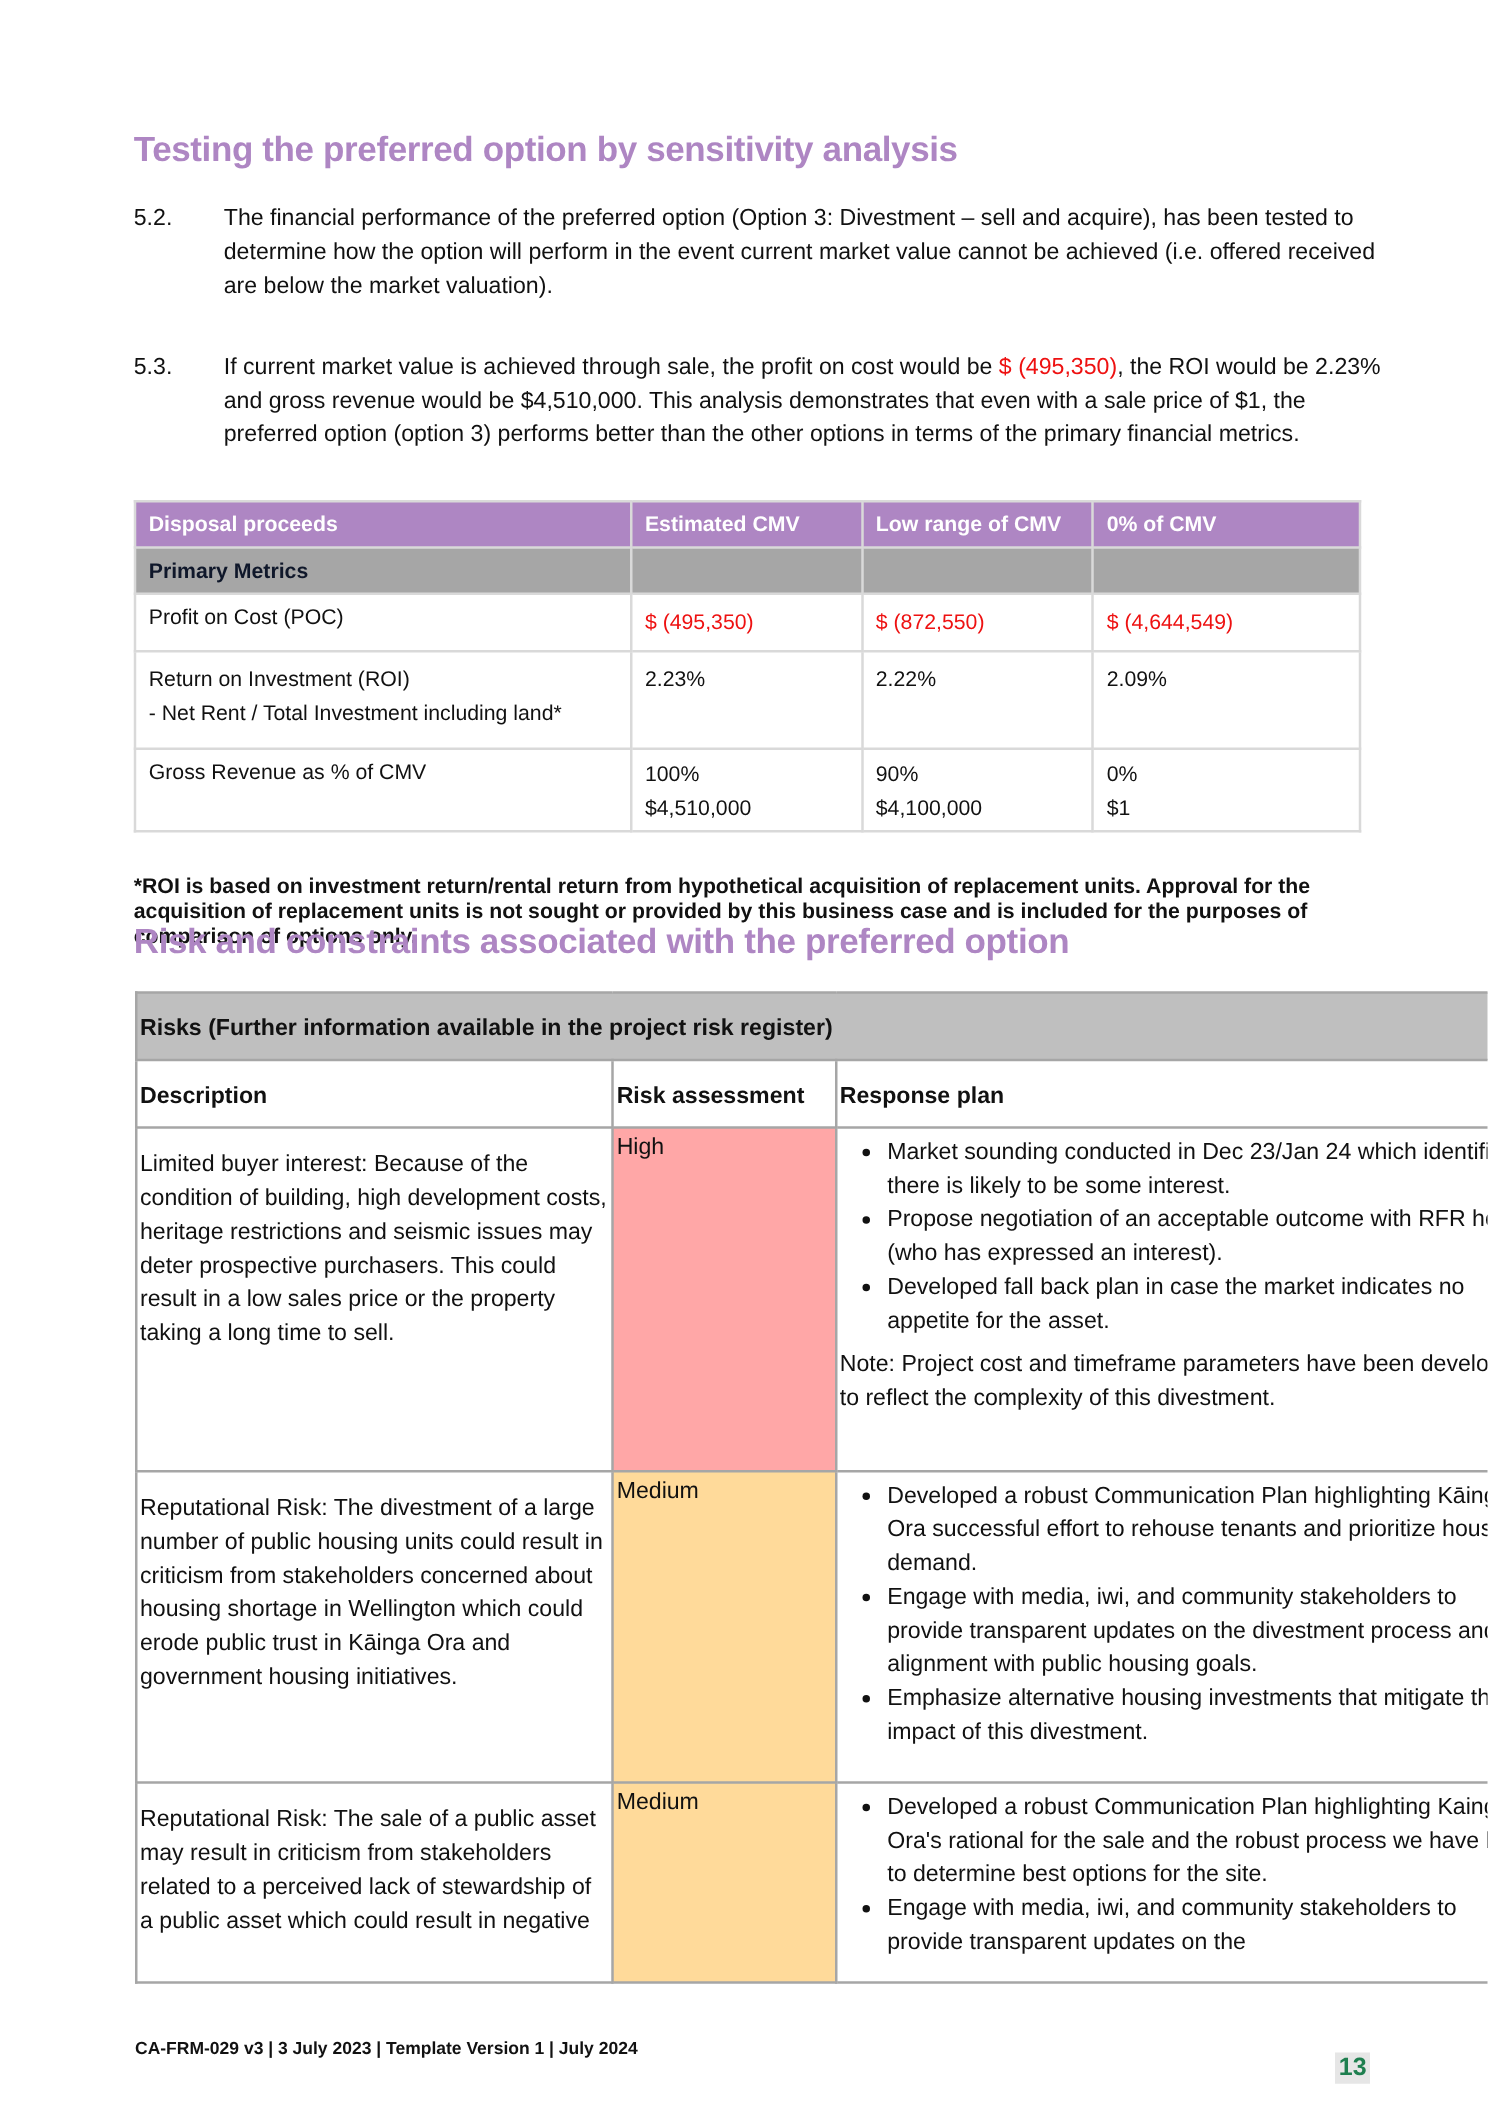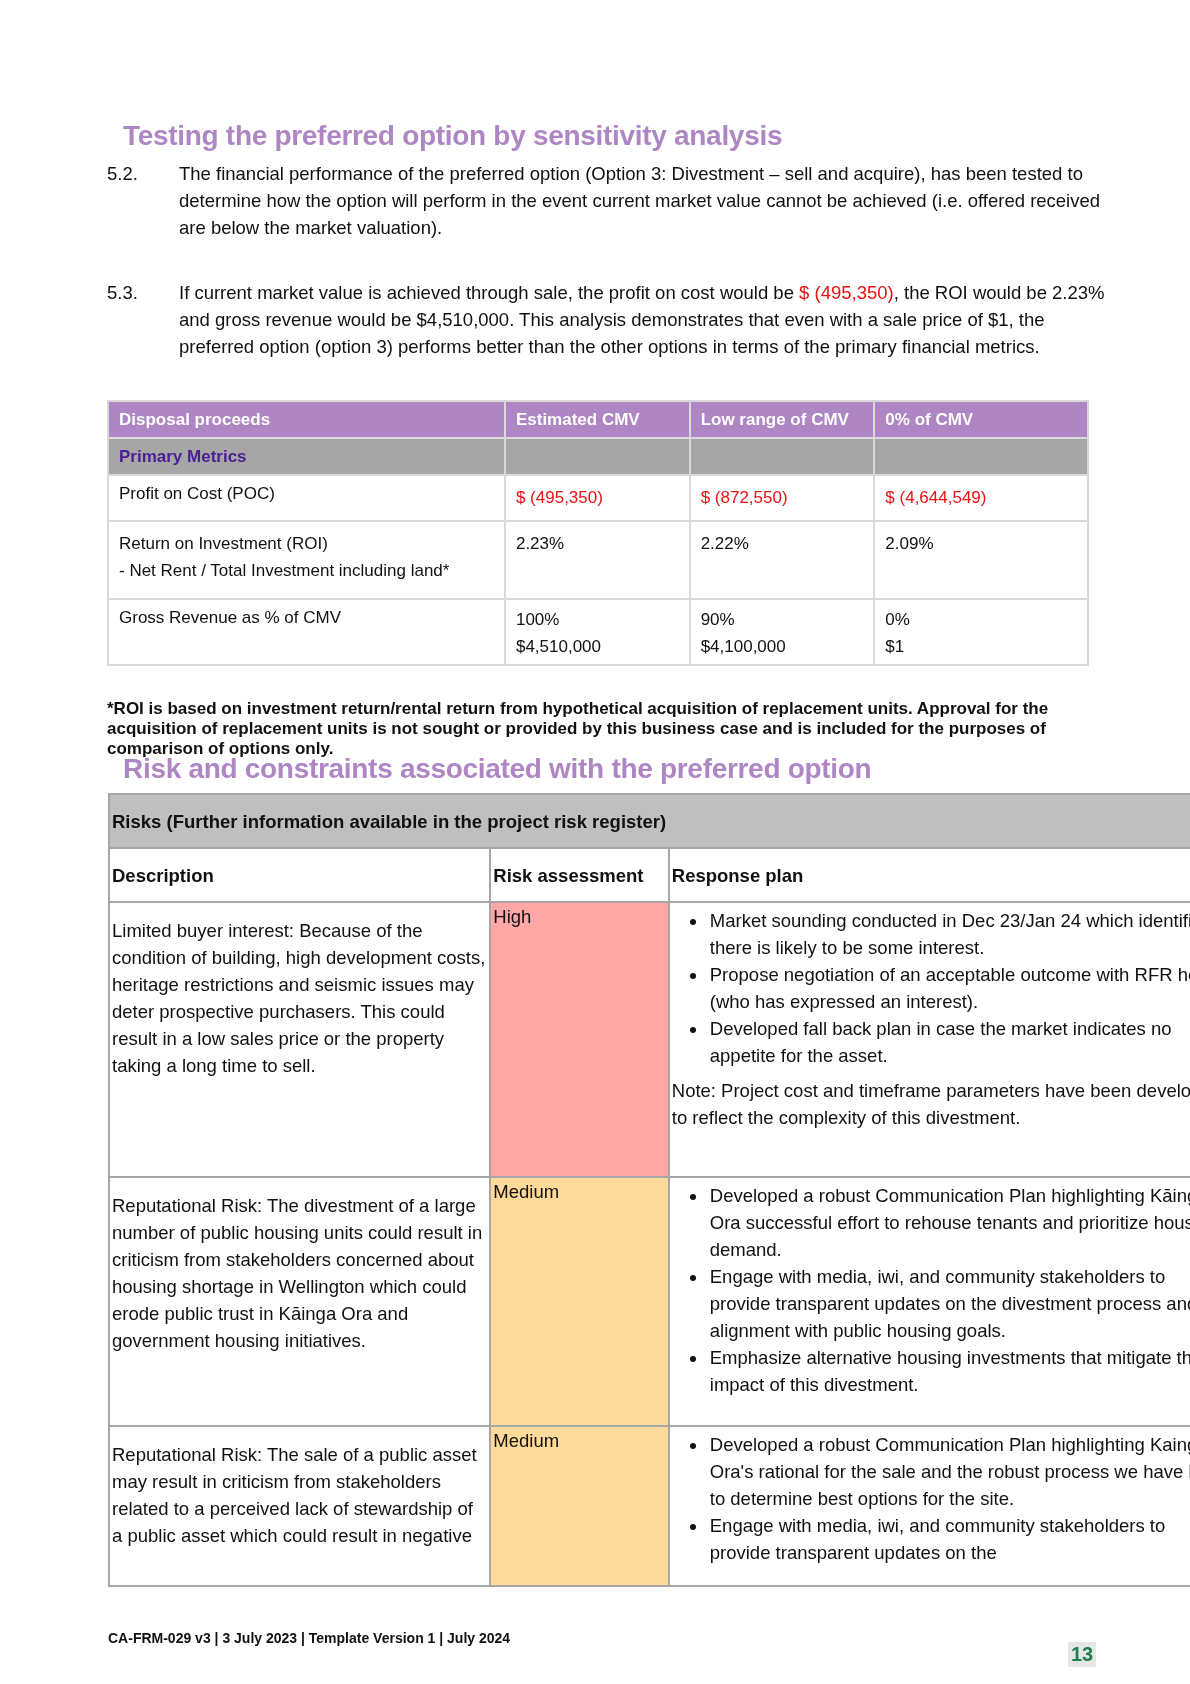--- a/index.html
+++ b/index.html
@@ -1,30 +1,30 @@
 <!DOCTYPE html>
 <html><head>
 <meta charset="utf-8">
 <style>
   html, body { margin: 0; padding: 0; background: #ffffff; }
   body { width: 1190px; height: 1684px; position: relative; overflow: hidden;
          font-family: "Liberation Sans", "DejaVu Sans", sans-serif; color: #111; }
-  .h-section { position: absolute; left: 107px; margin: 16px; font-size: 28px; font-weight: bold;
+  .h-section { position: absolute; left: 107px; margin: 0; font-size: 28px; font-weight: bold;
                color: #AE86C3; letter-spacing: -0.3px; white-space: nowrap; }
   .para { position: absolute; left: 107px; width: 1000px; font-size: 18.5px; line-height: 27px; }
   .para .num { position: absolute; left: 0; top: 0; }
   .para .body { margin-left: 72px; }
   .red { color: #EE1111; }
 
   
   table.fin { position: absolute; left: 107px; top: 400px; width: 982px; border-collapse: collapse;
               font-size: 17px; }
   table.fin td { border: 2px solid #D9D9D9; padding: 4px 10px; vertical-align: top; line-height: 27px; }
   table.fin tr.hdr td { background: #AE86C3; color: #fff; font-weight: bold; height: 26px; }
-  table.fin tr.sub td { background: #A6A6A6; color: #4c1d95; font-weight: bold; height: 26px; }
+  table.fin tr.sub td { background: #A6A6A6; color: #0f172a; font-weight: bold; height: 26px; }
   table.fin td.neg { color: #EE1111; padding-top: 8px; }
   .footnote { position: absolute; left: 107px; top: 699px; width: 1000px; font-size: 17px;
               line-height: 20px; font-weight: bold; color: #111; }
 
   
   table.risk { position: absolute; left: 108px; top: 793px; width: 1126px; border-collapse: collapse;
                font-size: 18.5px; }
   table.risk td { border: 2.5px solid #A6A6A6; vertical-align: top; padding: 0 2px; line-height: 27px; }
   table.risk tr.title td { background: #BFBFBF; font-weight: bold; height: 52px; vertical-align: middle; }
   table.risk tr.cols td { font-weight: bold; height: 52px; vertical-align: middle; }

